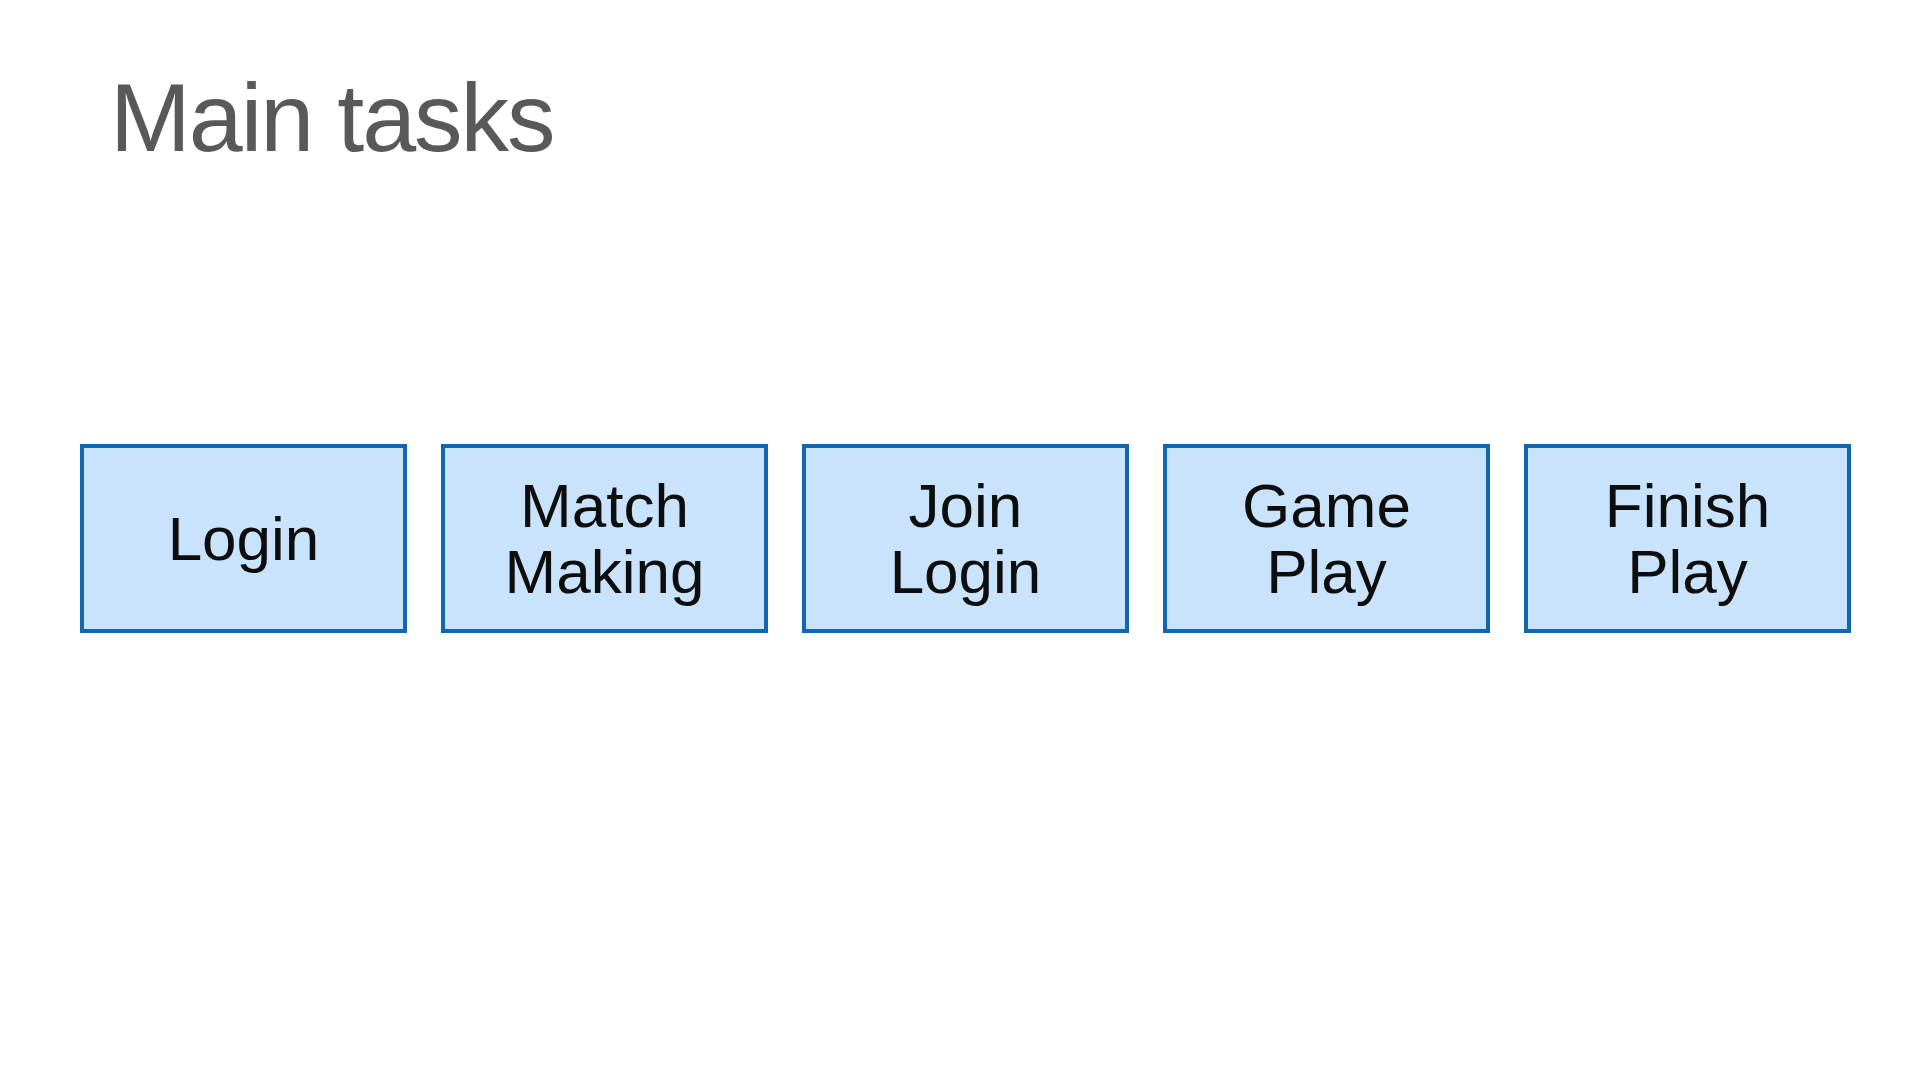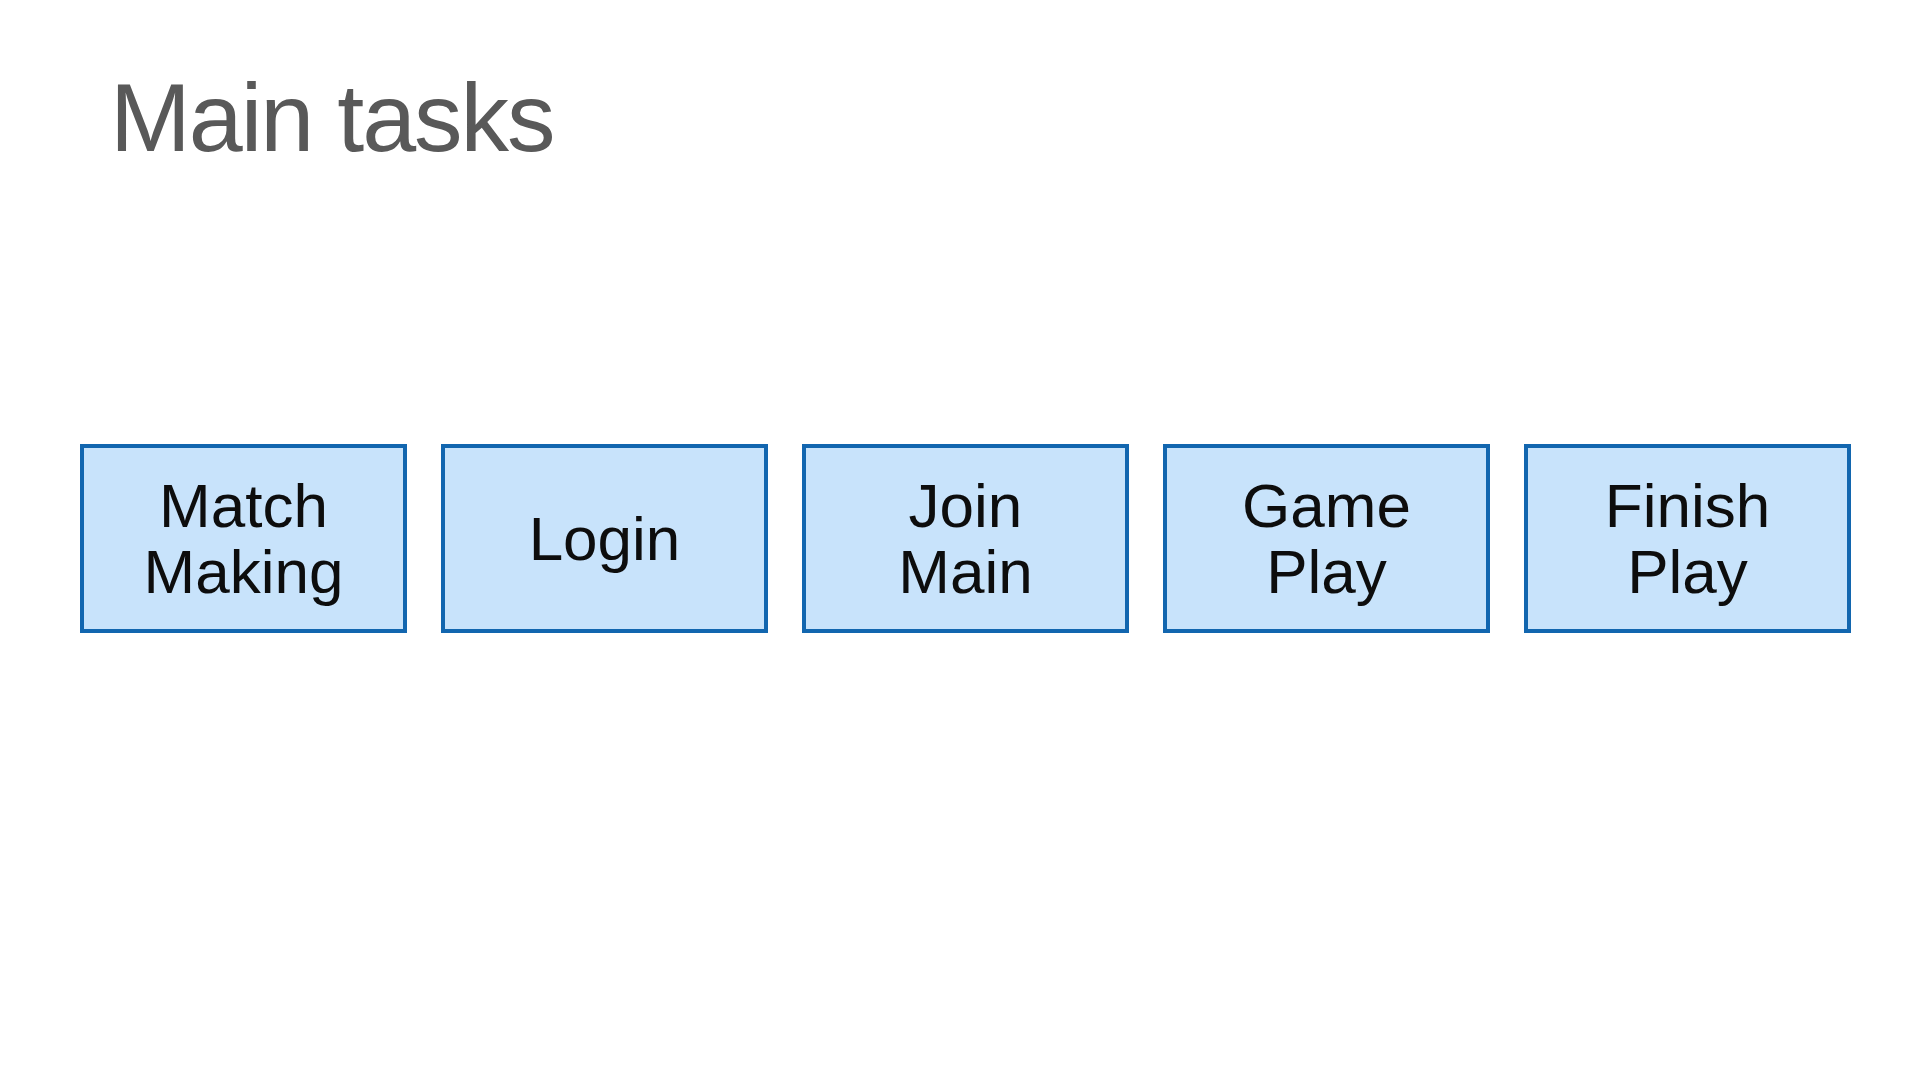--- a/index.html
+++ b/index.html
@@ -58,31 +58,31 @@
 </head>
 <body>
 
 <div class="slide">
 
   <h1 class="slide-title">Main tasks</h1>
 
   <div class="tasks-row">
 
     <div class="task-box">
+      <span class="task-label">Login</span>
+    </div>
+
+    <div class="task-box">
       <span class="task-label">Match
 Making</span>
     </div>
 
     <div class="task-box">
-      <span class="task-label">Login</span>
-    </div>
-
-    <div class="task-box">
       <span class="task-label">Join
-Main</span>
+Login</span>
     </div>
 
     <div class="task-box">
       <span class="task-label">Game
 Play</span>
     </div>
 
     <div class="task-box">
       <span class="task-label">Finish
 Play</span>

